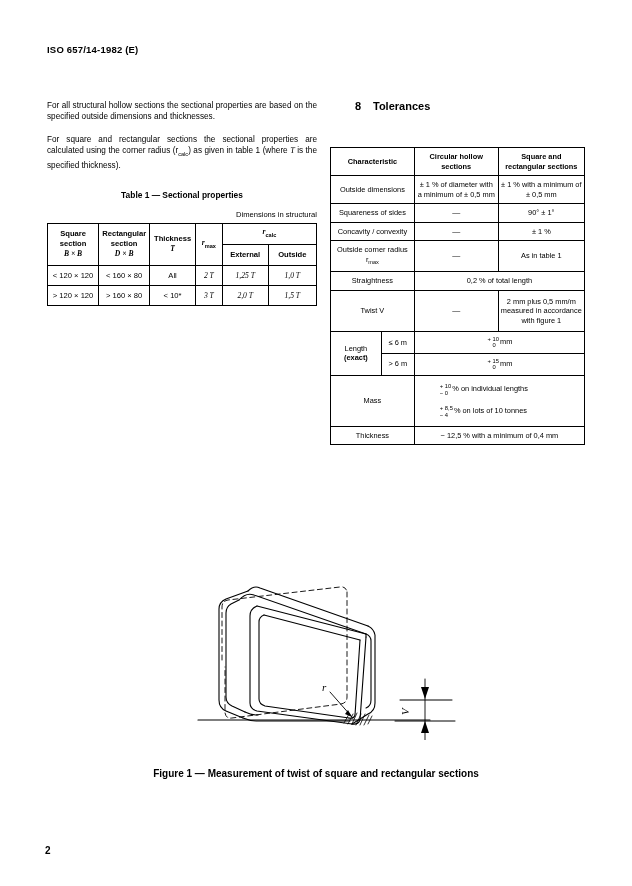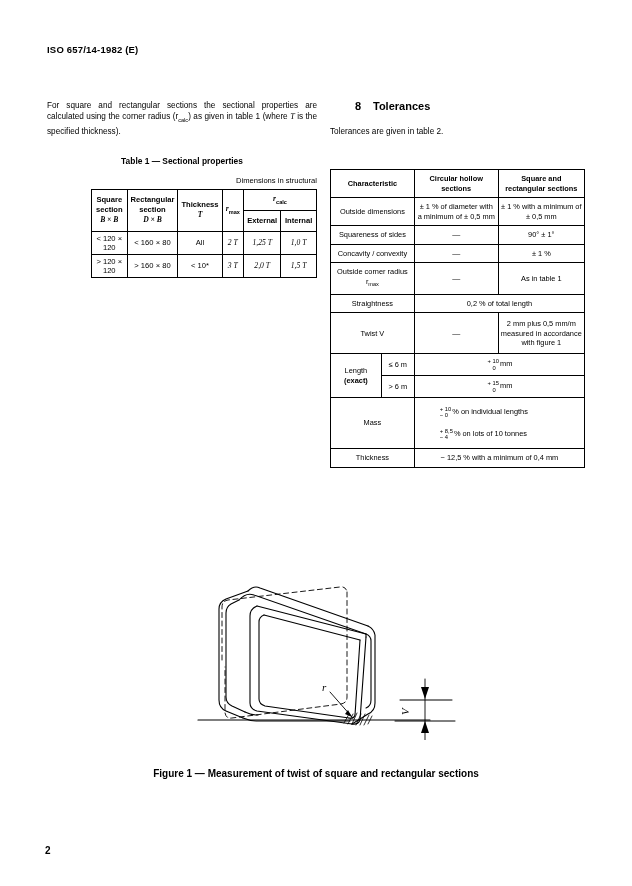--- a/index.html
+++ b/index.html
@@ -88,21 +88,21 @@
     text-align: center;
     vertical-align: middle;
     font-weight: normal;
   }
   table.iso th {
     font-weight: bold;
     line-height: 10px;
   }
 
   
-  #table1-wrap { margin-top: 4px; margin-left: 44px; }
+  #table1-wrap { margin-top: 4px; }
   table.t1 { font-size: 7.6px; }
   table.t1 th { height: 16px; }
   table.t1 td { height: 15px; }
   .ital { font-style: italic; font-family: "Liberation Serif", serif; }
   .sub { font-size: 5.6px; vertical-align: sub; }
   .t1-foot {
     border: 0.8px solid #000;
     border-top: none;
     font-size: 7.4px;
     line-height: 10px;
@@ -171,20 +171,21 @@
 </style>
 </head>
 <body>
 
 <div class="page">
 
   <div class="doc-header">ISO 657/14-1982 (E)</div>
 
   <div class="col-left">
 
+    <p class="body-text">For all structural hollow sections the sectional properties are based on the specified outside dimensions and thicknesses.</p>
 
     <p class="body-text last">
       <span>For square and rectangular sections the sectional properties are calculated using the corner radius (r</span><span class="sub">calc</span><span>) as given in table 1 (where </span><span class="ital">T</span><span> is the specified thickness).</span>
     </p>
 
     <div style="height:18px"></div>
 
     <div class="tbl-caption">Table 1 — Sectional properties</div>
 
     <div style="height:10px"></div>
@@ -209,21 +210,21 @@
             </th>
             <th rowspan="2" style="width:10%">
               <span class="ital">r</span><span class="sub">max</span>
             </th>
             <th colspan="2">
               <span class="ital">r</span><span class="sub">calc</span>
             </th>
           </tr>
           <tr>
             <th style="width:17%">External</th>
-            <th style="width:18%">Internal</th>
+            <th style="width:18%">Outside</th>
           </tr>
         </thead>
         <tbody>
           <tr>
             <td>&lt; 120 × 120</td>
             <td>&lt; 160 × 80</td>
             <td>All</td>
             <td class="ital">2 T</td>
             <td class="ital">1,25 T</td>
             <td class="ital">1,0 T</td>
@@ -240,21 +241,20 @@
       </table>
     </div>
   </div>
 
   <div class="col-right">
 
     <div class="sec-head">
       <span class="num">8</span><span>Tolerances</span>
     </div>
 
-    <p class="body-text">Tolerances are given in table 2.</p>
 
     <div style="height:16px"></div>
 
 
     <table class="iso t2">
       <thead>
         <tr>
           <th colspan="2" style="width:33%">Characteristic</th>
           <th style="width:33%">Circular hollow sections</th>
           <th style="width:34%">Square and rectangular sections</th>

